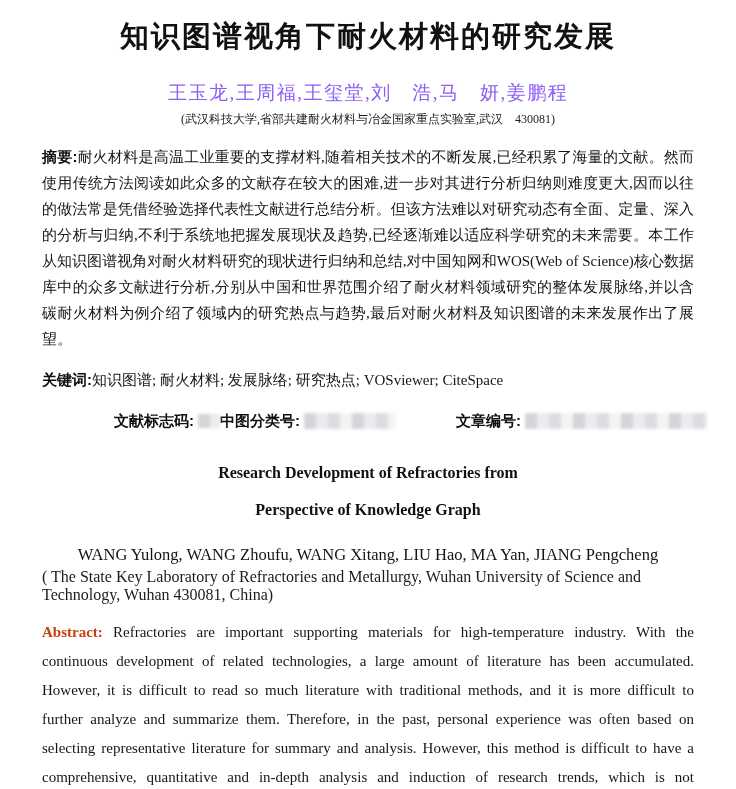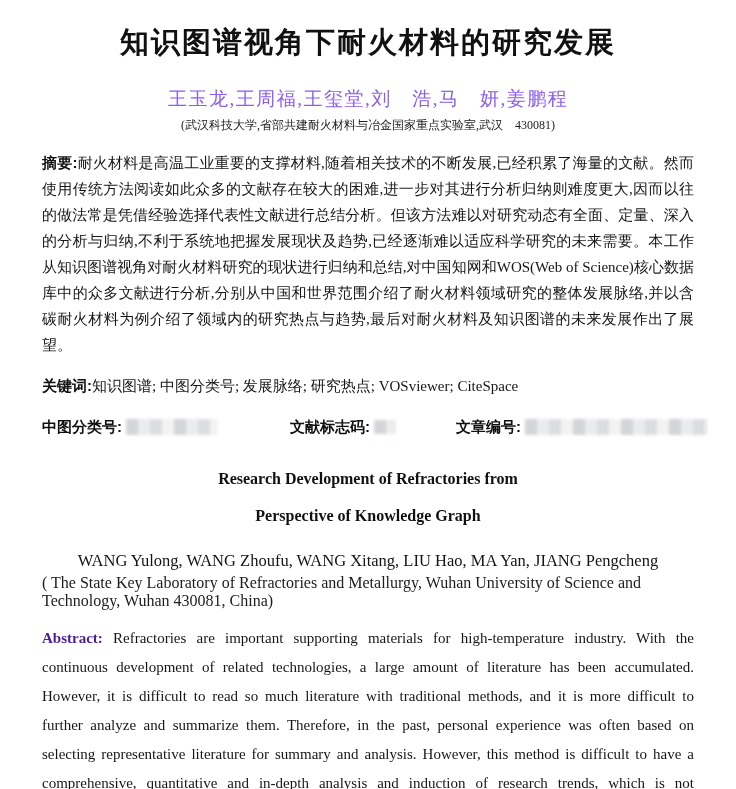--- a/index.html
+++ b/index.html
@@ -5,21 +5,21 @@
   html, body { margin: 0; padding: 0; background: #fff; }
   .page {
     position: relative;
     width: 680px;
     height: 789px;
     margin: 0 auto;
     background: #ffffff;
     color: #1e1e1e;
     overflow: hidden;
     box-sizing: border-box;
-    padding: 20px 14px 0 14px;
+    padding: 14px 14px 0 14px;
     font-family: "Liberation Serif", "DejaVu Serif", serif;
   }
 
   
   .cn-title {
     margin: 2px 0 0 0;
     text-align: center;
     font-family: "Liberation Sans", "DejaVu Sans", sans-serif;
     font-weight: 700;
     font-size: 29px;
@@ -122,44 +122,44 @@
     margin-top: 14px;
     font-size: 15px;
     line-height: 29px;
     text-align: justify;
     word-spacing: 2px;
     color: #161616;
   }
   .en-abstract .label,
   .en-keywords .label {
     font-weight: 700;
-    color: #4c1d95;
+    color: #c2410c;
   }
 </style>
 </head>
 <body>
 
 <div class="page">
 
   <h1 class="cn-title">知识图谱视角下耐火材料的研究发展</h1>
   <div class="cn-authors">王玉龙,王周福,王玺堂,刘　浩,马　妍,姜鹏程</div>
   <div class="cn-affiliation">(武汉科技大学,省部共建耐火材料与冶金国家重点实验室,武汉　430081)</div>
 
   <p class="cn-abstract"><span class="label">摘要:</span><span>耐火材料是高温工业重要的支撑材料,随着相关技术的不断发展,已经积累了海量的文献。然而使用传统方法阅读如此众多的文献存在较大的困难,进一步对其进行分析归纳则难度更大,因而以往的做法常是凭借经验选择代表性文献进行总结分析。但该方法难以对研究动态有全面、定量、深入的分析与归纳,不利于系统地把握发展现状及趋势,已经逐渐难以适应科学研究的未来需要。本工作从知识图谱视角对耐火材料研究的现状进行归纳和总结,对中国知网和WOS(Web of Science)核心数据库中的众多文献进行分析,分别从中国和世界范围介绍了耐火材料领域研究的整体发展脉络,并以含碳耐火材料为例介绍了领域内的研究热点与趋势,最后对耐火材料及知识图谱的未来发展作出了展望。</span></p>
 
-  <p class="cn-keywords"><span class="label">关键词:</span><span>知识图谱; 中图分类号; 发展脉络; 研究热点; VOSviewer; CiteSpace</span></p>
+  <p class="cn-keywords"><span class="label">关键词:</span><span>知识图谱; 耐火材料; 发展脉络; 研究热点; VOSviewer; CiteSpace</span></p>
 
   <div class="meta-row">
+    <span class="meta-group g2">
+      <span class="meta-label">文献标志码:</span>
+      <span class="redact doc-code"></span>
+    </span>
     <span class="meta-group g1">
       <span class="meta-label">中图分类号:</span>
       <span class="redact clc"></span>
-    </span>
-    <span class="meta-group g2">
-      <span class="meta-label">文献标志码:</span>
-      <span class="redact doc-code"></span>
     </span>
     <span class="meta-group g3">
       <span class="meta-label">文章编号:</span>
       <span class="redact article-id"></span>
     </span>
   </div>
 
   <h2 class="en-title">
     <span>Research Development of Refractories from</span><br>
     <span>Perspective of Knowledge Graph</span>

